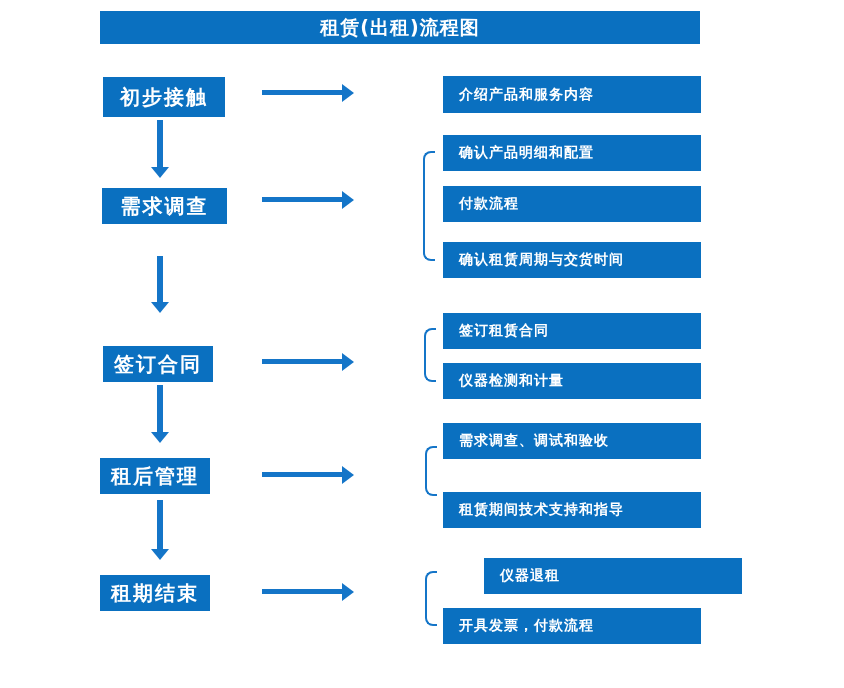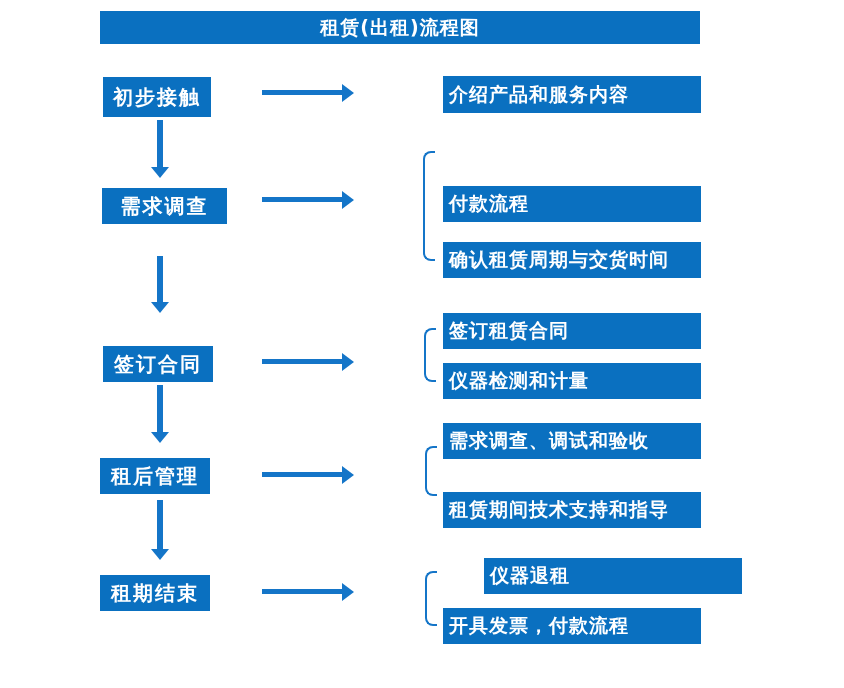--- a/index.html
+++ b/index.html
@@ -31,23 +31,23 @@
     display: flex; align-items: center; justify-content: center;
     font-size: 20px; font-weight: bold; letter-spacing: 2px;
     white-space: nowrap;
   }
   .rbox {
     position: absolute;
     left: 443px; width: 258px; height: 36px;
     background: var(--box-blue, #0a70c0);
     color: var(--text-white, #ffffff);
     display: flex; align-items: center;
-    padding-left: 6px;
+    padding-left: 16px;
     box-sizing: border-box;
-    font-size: 19px; font-weight: bold; letter-spacing: 1px;
+    font-size: 14px; font-weight: bold; letter-spacing: 1px;
     white-space: nowrap;
   }
   .varrow { position: absolute; left: 150px; width: 20px; }
   .varrow .shaft {
     position: absolute; left: 7px; top: 0;
     width: 6px; height: calc(100% - 11px);
     background: var(--arrow-blue, #1475c8);
   }
   .varrow .head {
     position: absolute; left: 1px; bottom: 0;
@@ -79,21 +79,21 @@
     background: transparent;
   }
 </style>
 </head>
 <body>
 
 <div class="canvas">
 
   <div class="title-bar">租赁(出租)流程图</div>
 
-  <div class="lbox" style="left:103px; top:77px;  width:108px; height:40px;">初步接触</div>
+  <div class="lbox" style="left:103px; top:77px;  width:122px; height:40px;">初步接触</div>
   <div class="lbox" style="left:102px; top:188px; width:125px; height:36px;">需求调查</div>
   <div class="lbox" style="left:103px; top:346px; width:110px; height:36px;">签订合同</div>
   <div class="lbox" style="left:100px; top:458px; width:110px; height:36px;">租后管理</div>
   <div class="lbox" style="left:100px; top:575px; width:110px; height:36px;">租期结束</div>
 
   <div class="varrow" style="top:120px; height:58px;">
     <div class="shaft"></div>
       <div class="head"></div>
   </div>
   <div class="varrow" style="top:256px; height:57px;">
@@ -130,20 +130,21 @@
       <div class="head"></div>
   </div>
 
   <div class="bracket" style="left:423px; top:151px; height:110px;"></div>
   <div class="bracket" style="left:424px; top:328px; height:54px;"></div>
   <div class="bracket" style="left:425px; top:446px; height:50px;"></div>
   <div class="bracket" style="left:425px; top:571px; height:55px;"></div>
 
   <div class="rbox" style="top:76px; height:37px;">介绍产品和服务内容</div>
 
+  <div class="rbox" style="top:135px;">确认产品明细和配置</div>
   <div class="rbox" style="top:186px;">付款流程</div>
   <div class="rbox" style="top:242px;">确认租赁周期与交货时间</div>
 
   <div class="rbox" style="top:313px;">签订租赁合同</div>
   <div class="rbox" style="top:363px;">仪器检测和计量</div>
 
   <div class="rbox" style="top:423px;">需求调查、调试和验收</div>
   <div class="rbox" style="top:492px;">租赁期间技术支持和指导</div>
 
   <div class="rbox" style="top:558px;margin-left:41px;">仪器退租</div>

